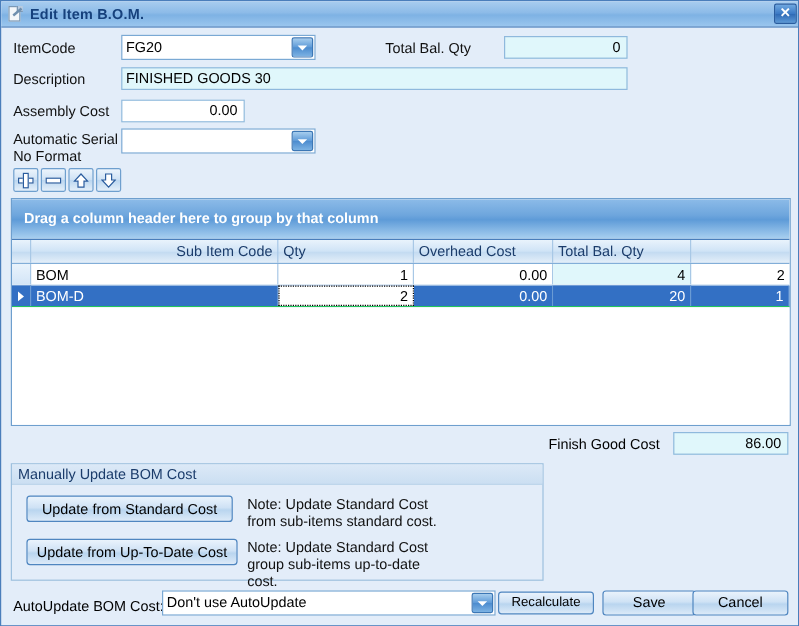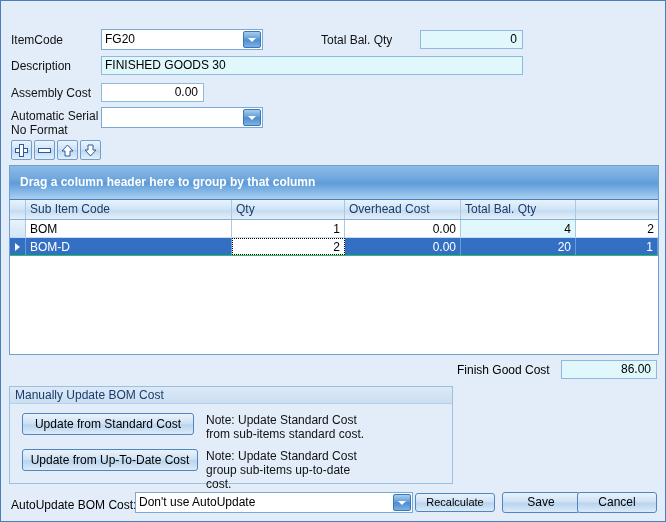--- a/index.html
+++ b/index.html
@@ -224,21 +224,21 @@
   .gcell {
     box-sizing: border-box;
     border-right: 1px solid #a8c8e6;
     padding: 0 4px;
     font-size: 12px;
     line-height: 18px;
     white-space: nowrap;
     overflow: hidden;
     flex: 0 0 auto;
   }
-  #header-row .gcell { line-height: 19px; }
+  #header-row .gcell { line-height: 19px; text-align: right; }
   .gcell.indicator { width: 16px; padding: 0; }
   #header-row .gcell.indicator { background: transparent; }
   .col-sub { width: 206px; }
   .col-qty { width: 113px; text-align: right; }
   .col-oh  { width: 116px; text-align: right; }
   .col-tbq { width: 115px; text-align: right; }
   .col-seq { width: 82px;  text-align: right; border-right: none; }
 
   .data-row { background: #ffffff; border-bottom: 1px solid #c9dcef; }
   .data-row .gcell.indicator {
@@ -365,20 +365,29 @@
     left: 576px; top: 491px;
     width: 80px; height: 21px;
     line-height: 19px;
   }
 </style>
 </head>
 <body>
 
 <div id="window">
 
+  <div id="titlebar">
+    <div id="title-icon">
+      <div class="page"></div>
+      <div class="fold"></div>
+      <div class="pencil"></div>
+    </div>
+    <div id="title-text">Edit Item B.O.M.</div>
+    <div id="close-button">✕</div>
+  </div>
 
   <div id="form-area">
 
     <span class="form-label" style="left:10px; top:10px;">ItemCode</span>
     <div class="combo" style="left:100px; top:6px; width:162px;">
       <span class="txt">FG20</span>
       <span class="arrowbtn"></span>
     </div>
 
     <span class="form-label" style="left:320px; top:10px;">Total Bal. Qty</span>

